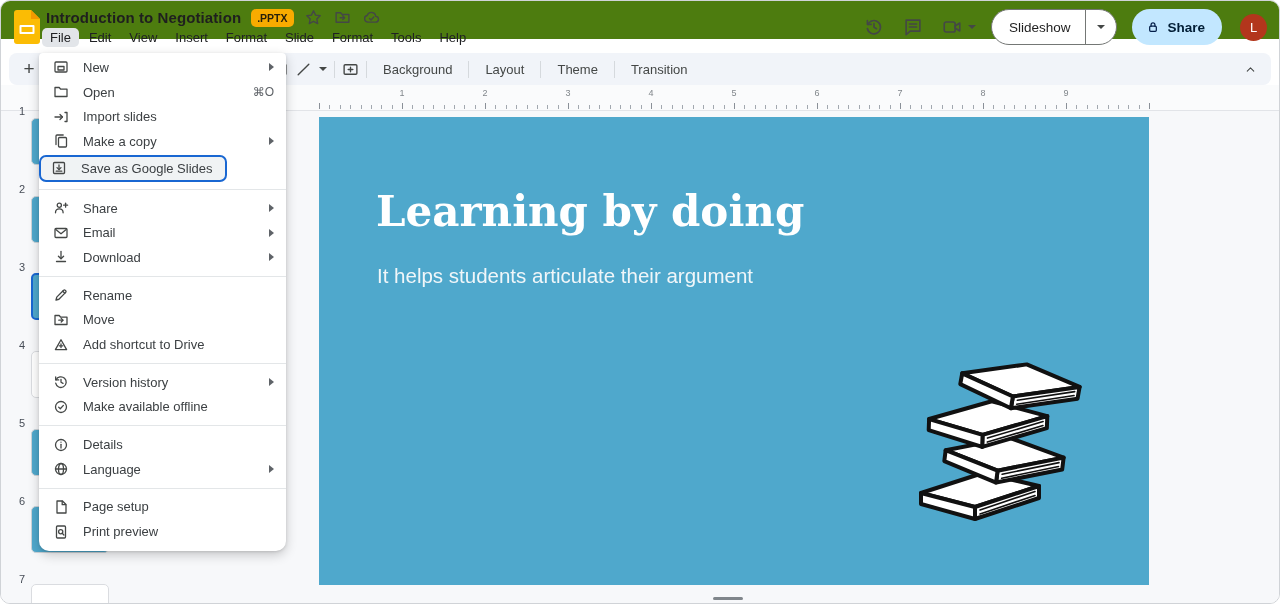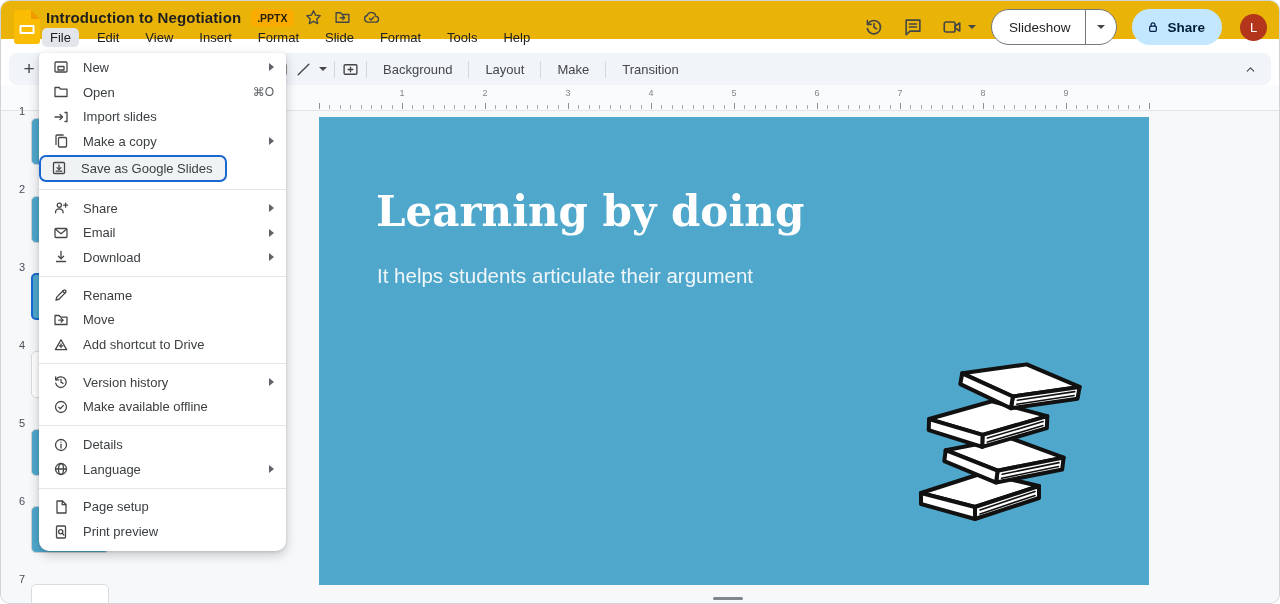--- a/index.html
+++ b/index.html
@@ -3,28 +3,28 @@
 <meta charset="utf-8">
 <style>
   *{box-sizing:border-box;margin:0;padding:0}
   html,body{background:#fff}
   body{font-family:"Liberation Sans",sans-serif}
   .window{position:relative;width:1280px;height:604px;border:1px solid #d0d3d7;border-radius:10px;
     overflow:hidden;background:#fff}
   svg{display:block;fill:none;stroke:currentColor;stroke-width:1.3;stroke-linecap:round;stroke-linejoin:round}
 
   
-  .header{position:absolute;left:0;right:0;top:0;height:38px;background:#eab308}
+  .header{position:absolute;left:0;right:0;top:0;height:38px;background:#4d7c0f}
   .logo{position:absolute;left:13px;top:9px;width:26px;height:34px}
   .title-row{position:absolute;left:45px;top:7px;display:flex;align-items:center;gap:10px}
   .doc-title{font-size:15px;font-weight:bold;color:#1f1f1f;letter-spacing:.1px}
   .badge{font-size:10.5px;font-weight:bold;color:#28200a;background:#F9AB00;padding:3px 6px;border-radius:5px}
   .hdr-ic{width:19px;height:19px;color:#444746;display:flex;align-items:center;justify-content:center}
   .hdr-ic svg{width:17px;height:17px}
-  .menubar{position:absolute;left:41px;top:27px;display:flex;gap:10px}
+  .menubar{position:absolute;left:41px;top:27px;display:flex;gap:2px}
   .mb-item{font-size:13px;color:#202124;padding:2px 8px;border-radius:5px}
   .mb-item.active{background:#e2e5e9}
   .hdr-right{position:absolute;right:12px;top:0;height:52px;display:flex;align-items:center;gap:15px}
   .icon-btn{width:24px;height:24px;color:#444746;display:flex;align-items:center;justify-content:center}
   .icon-btn svg{width:20px;height:20px}
   .cam-group{display:flex;align-items:center;gap:4px;color:#444746}
   .caret{width:0;height:0;border-left:4px solid transparent;border-right:4px solid transparent;border-top:4.5px solid #444746}
   .slideshow-btn{display:flex;align-items:center;height:36px;border:1px solid #747775;border-radius:18px;background:#fff;overflow:hidden}
   .ss-main{padding:0 15px 0 17px;font-size:13.5px;color:#1f1f1f;height:100%;display:flex;align-items:center}
   .ss-div{width:1px;height:100%;background:#747775}
@@ -196,21 +196,21 @@
             <rect x="2" y="3.5" width="12" height="9" rx="1"></rect>
             <path d="M8,5.8 v4.4 M5.8,8 h4.4"></path>
           </svg>
       </span>
       <span class="tb-sep"></span>
       <span id="tb-buttons" style="display:flex;align-items:center;gap:7px">
           <span class="tb-btn">Background</span>
           <span class="tb-sep"></span>
           <span class="tb-btn">Layout</span>
           <span class="tb-sep"></span>
-          <span class="tb-btn">Make</span>
+          <span class="tb-btn">Theme</span>
           <span class="tb-sep"></span>
           <span class="tb-btn">Transition</span>
         </span>
     </div>
     <span class="tb-collapse">
       <svg viewBox="0 0 16 16">
           <path d="M4,10 L8,6 12,10"></path>
         </svg>
     </span>
   </div>

